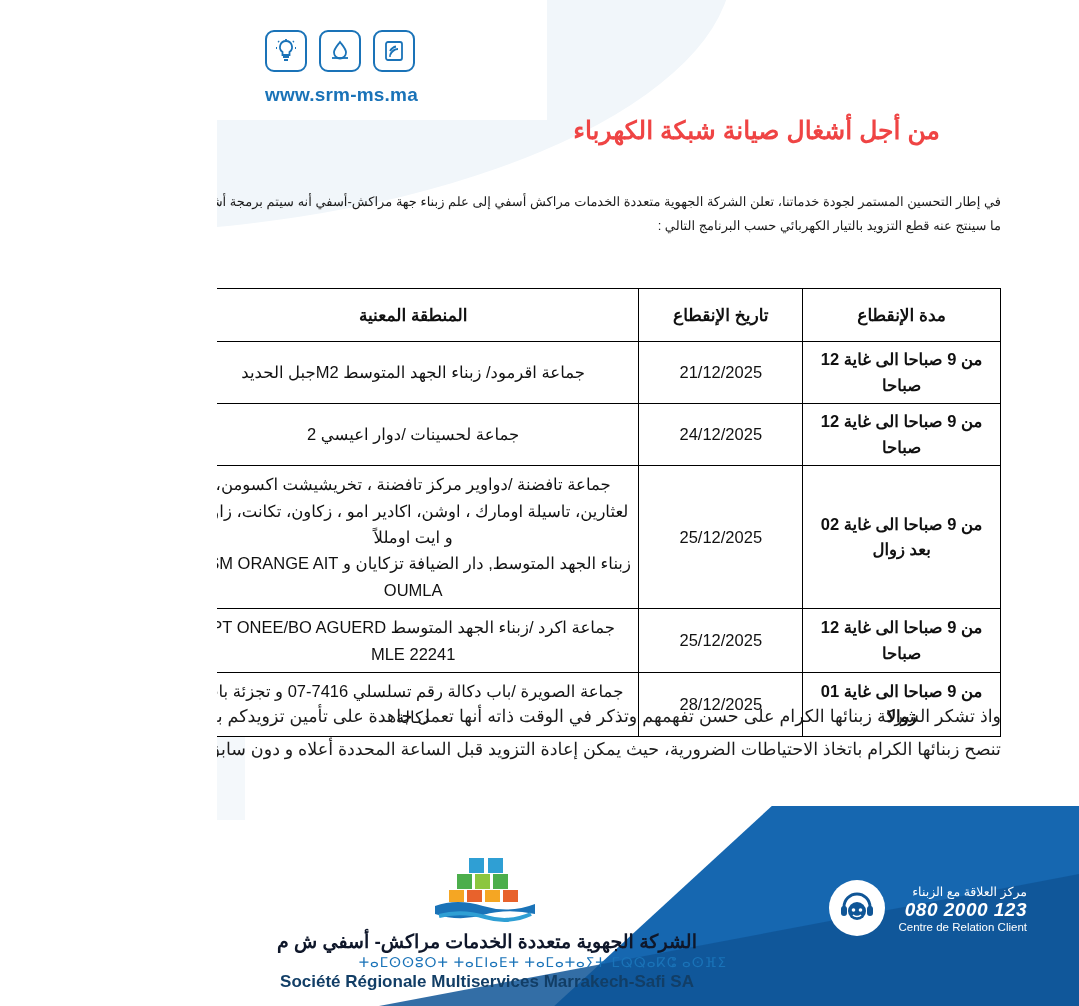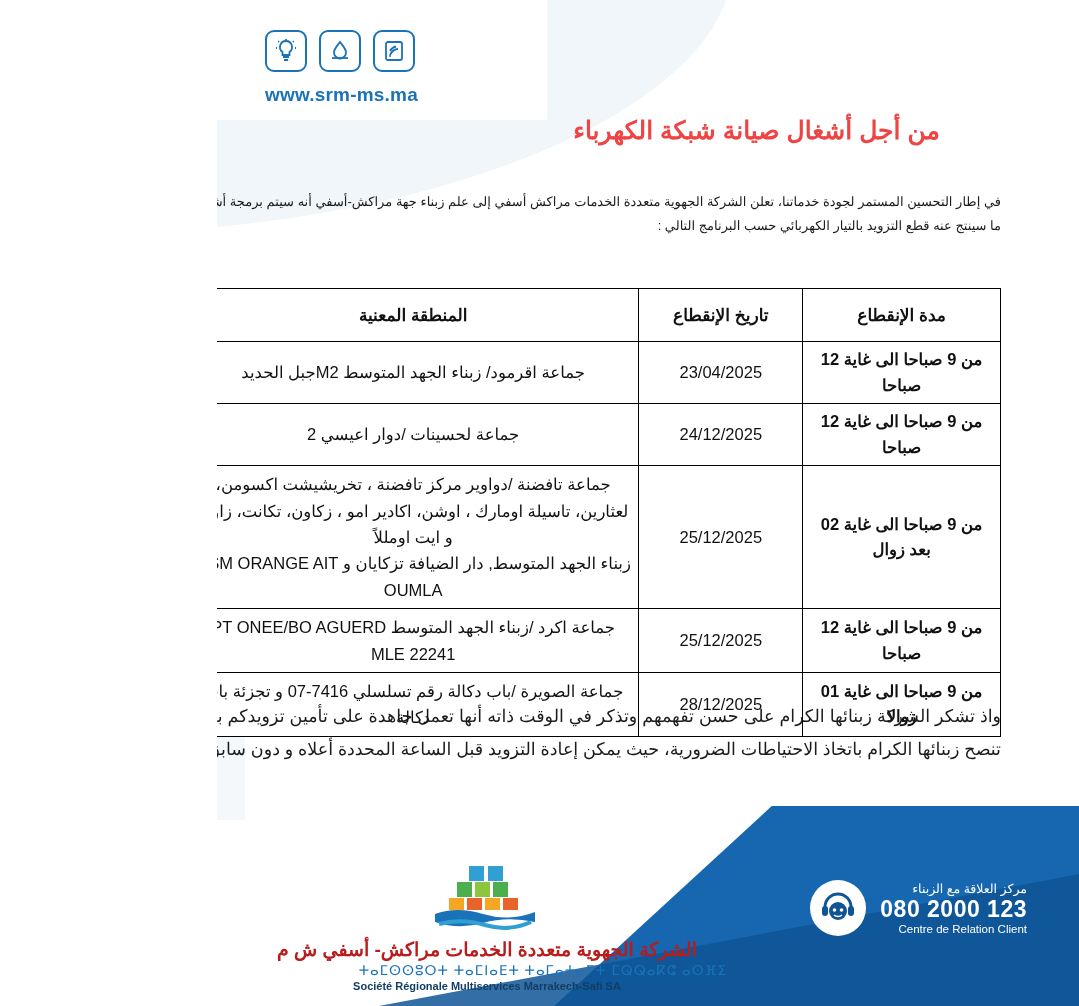--- a/index.html
+++ b/index.html
@@ -168,42 +168,42 @@
     position: absolute; left: 30px; bottom: 14px;
     width: 480px;
     text-align: center;
   }
   .logo-mark {
     width: 120px; height: 74px;
     margin: 0 auto 4px auto;
     position: relative;
   }
   .logo-arabic {
-    color: #b91c1c; font-size: 19px; font-weight: bold;
+    color: #0f172a; font-size: 19px; font-weight: bold;
     direction: rtl; letter-spacing: .3px;
   }
   .logo-tifinagh {
     color: #1a73b8; font-size: 13.5px; letter-spacing: 1px;
     margin-top: 1px;
     text-align: right;
   }
   .logo-latin {
-    color: #123e66; font-size: 11px; font-weight: bold;
+    color: #123e66; font-size: 17px; font-weight: bold;
     margin-top: 2px;
   }
 
   
   .footer-right {
     position: absolute; right: 52px; bottom: 70px;
     display: flex; align-items: center; gap: 14px;
     direction: ltr;
   }
   .crc-text { text-align: right; color: #ffffff; direction: rtl; }
   .crc-ar { font-size: 12.5px; }
-  .crc-num { font-size: 23px; font-weight: bold; letter-spacing: .5px; direction: ltr; }
+  .crc-num { font-size: 19px; font-weight: bold; letter-spacing: .5px; direction: ltr; font-style: italic; }
   .crc-fr { font-size: 11.5px; direction: ltr; }
   .crc-avatar {
     width: 56px; height: 56px;
     border-radius: 50%;
     background: #ffffff;
     display: flex; align-items: center; justify-content: center;
   }
 </style>
 </head>
 <body>
@@ -255,21 +255,21 @@
         <tr>
           <th class="col-dur">مدة الإنقطاع</th>
           <th class="col-date">تاريخ الإنقطاع</th>
           <th class="col-zone">المنطقة المعنية</th>
           <th class="col-prov">الإقليم/العمالة</th>
         </tr>
       </thead>
       <tbody>
         <tr>
           <td class="dur">من 9 صباحا الى غاية 12 صباحا</td>
-          <td class="date">23/04/2025</td>
+          <td class="date">21/12/2025</td>
           <td class="zone">جماعة اقرمود/ زبناء الجهد المتوسط M2جبل الحديد</td>
           <td class="prov-cell" rowspan="5">
             <div class="vert-prov">الصويرة</div>
           </td>
         </tr>
         <tr>
           <td class="dur">من 9 صباحا الى غاية 12 صباحا</td>
           <td class="date">24/12/2025</td>
           <td class="zone">جماعة لحسينات /دوار اعيسي 2</td>
         </tr>

